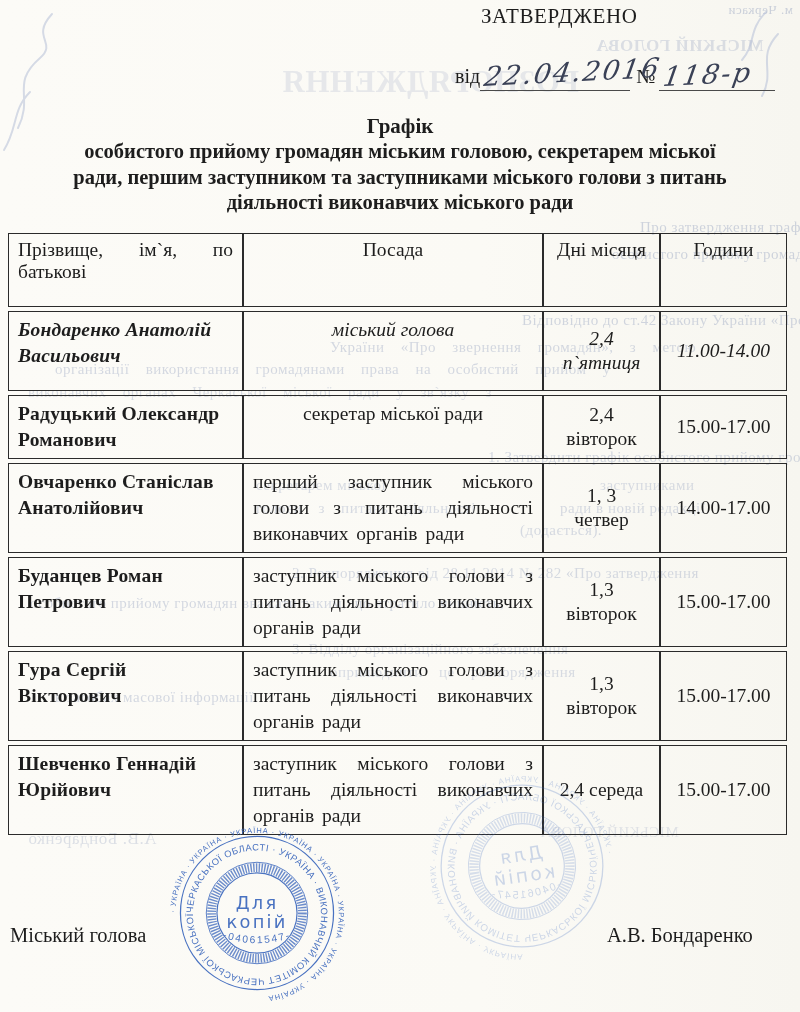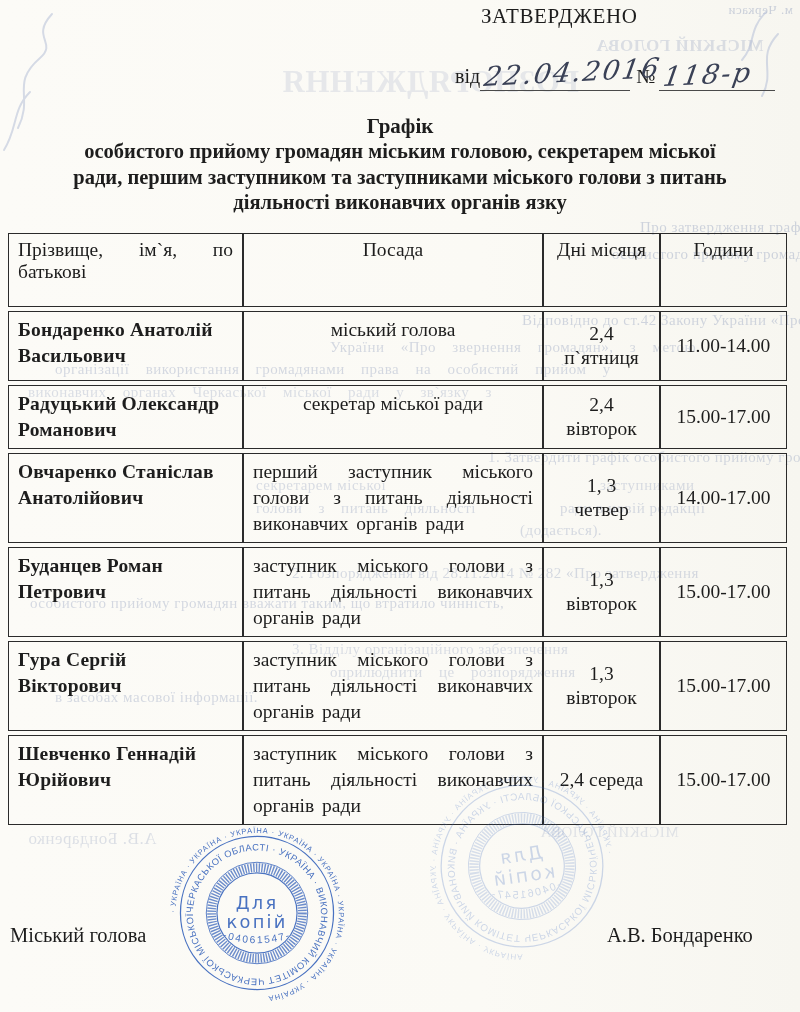--- a/index.html
+++ b/index.html
@@ -31,21 +31,21 @@
               padding:5px 9px;background:transparent;}
   .sched col.c1{width:235px;} .sched col.c2{width:300px;} .sched col.c3{width:117px;} .sched col.c4{width:127px;}
   .sched thead th{font-weight:normal;height:62px;}
   .sched th.jh{text-align:justify;text-align-last:auto;}
   .sched th.ch{text-align:center;}
   .sched td.name{font-weight:bold;letter-spacing:.2px;line-height:26px;}
   .sched td.pos{line-height:26px;}
   .sched td.pos.center{text-align:center;}
   .sched td.pos.just{text-align:justify;word-spacing:3px;}
   .sched td.days,.sched td.hours{text-align:center;vertical-align:middle;line-height:24px;}
-  .sched tr.r1{height:70px;} .sched tr.r2{height:56px;} .sched tr.r3{height:84px;margin-top:44px;}
+  .sched tr.r1{height:80px;font-style:italic;} .sched tr.r2{height:56px;} .sched tr.r3{height:84px;margin-top:44px;}
   .sched tr.r4{height:82px;} .sched tr.r5{height:86px;} .sched tr.r6{height:88px;}
   
   .sig-left{position:absolute;left:10px;top:924px;font-size:20.5px;}
   .sig-right{position:absolute;left:607px;top:924px;font-size:20.5px;}
   
   .stamp-main{position:absolute;left:168px;top:824px;color:var(--stamp);opacity:.93;}
   .stamp-ghost{position:absolute;left:428px;top:772px;color:var(--stamp);opacity:.24;
                transform:scaleX(-1) rotate(8deg);}
   
   .bleed-layer{position:absolute;inset:0;pointer-events:none;}
@@ -106,21 +106,21 @@
       <span class="printed numlabel">№</span>
       <span class="hw-slot num">
         <span class="script">118-р</span>
       </span>
   </div>
 
   <div class="title-block">
     <div class="h">Графік</div>
     <div class="line">особистого прийому громадян міським головою, секретарем міської</div>
     <div class="line">ради, першим заступником та заступниками міського голови з питань</div>
-    <div class="line">діяльності виконавчих органів язку</div>
+    <div class="line">діяльності виконавчих міського ради</div>
   </div>
 
   <table class="sched">
     <colgroup>
       <col class="c1">
         <col class="c2">
         <col class="c3">
         <col class="c4">
     </colgroup>
     <thead>

